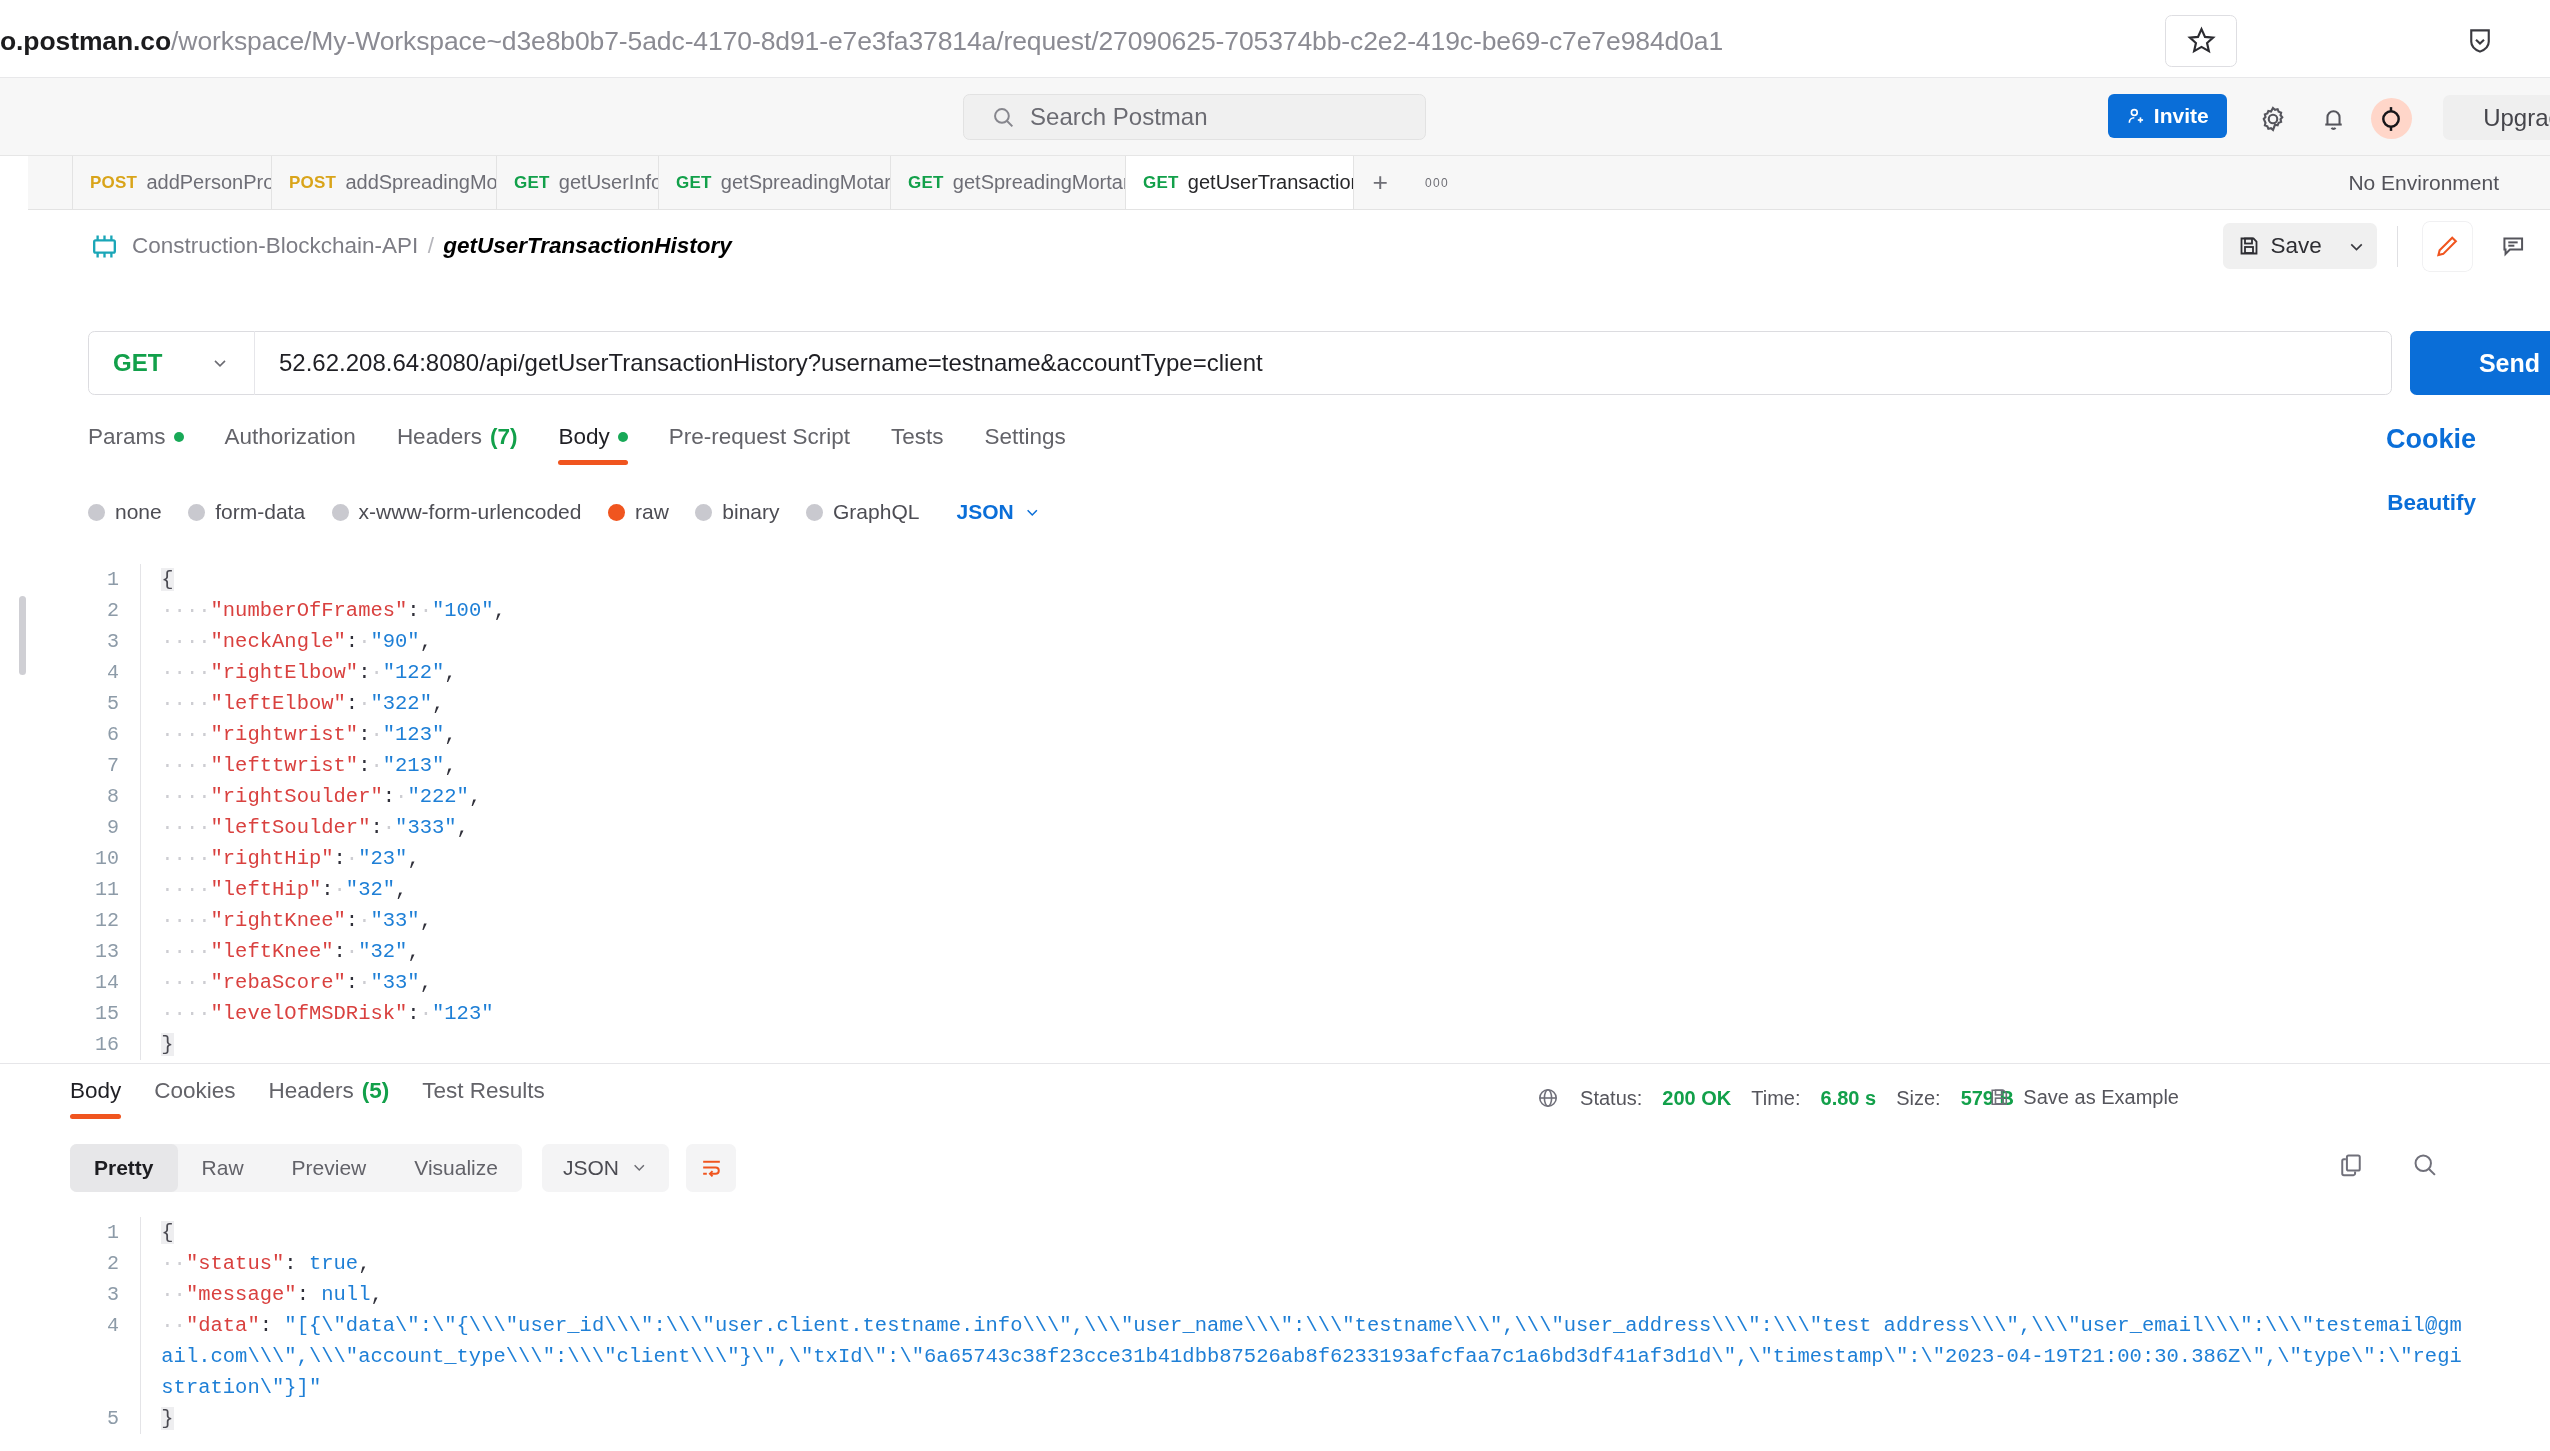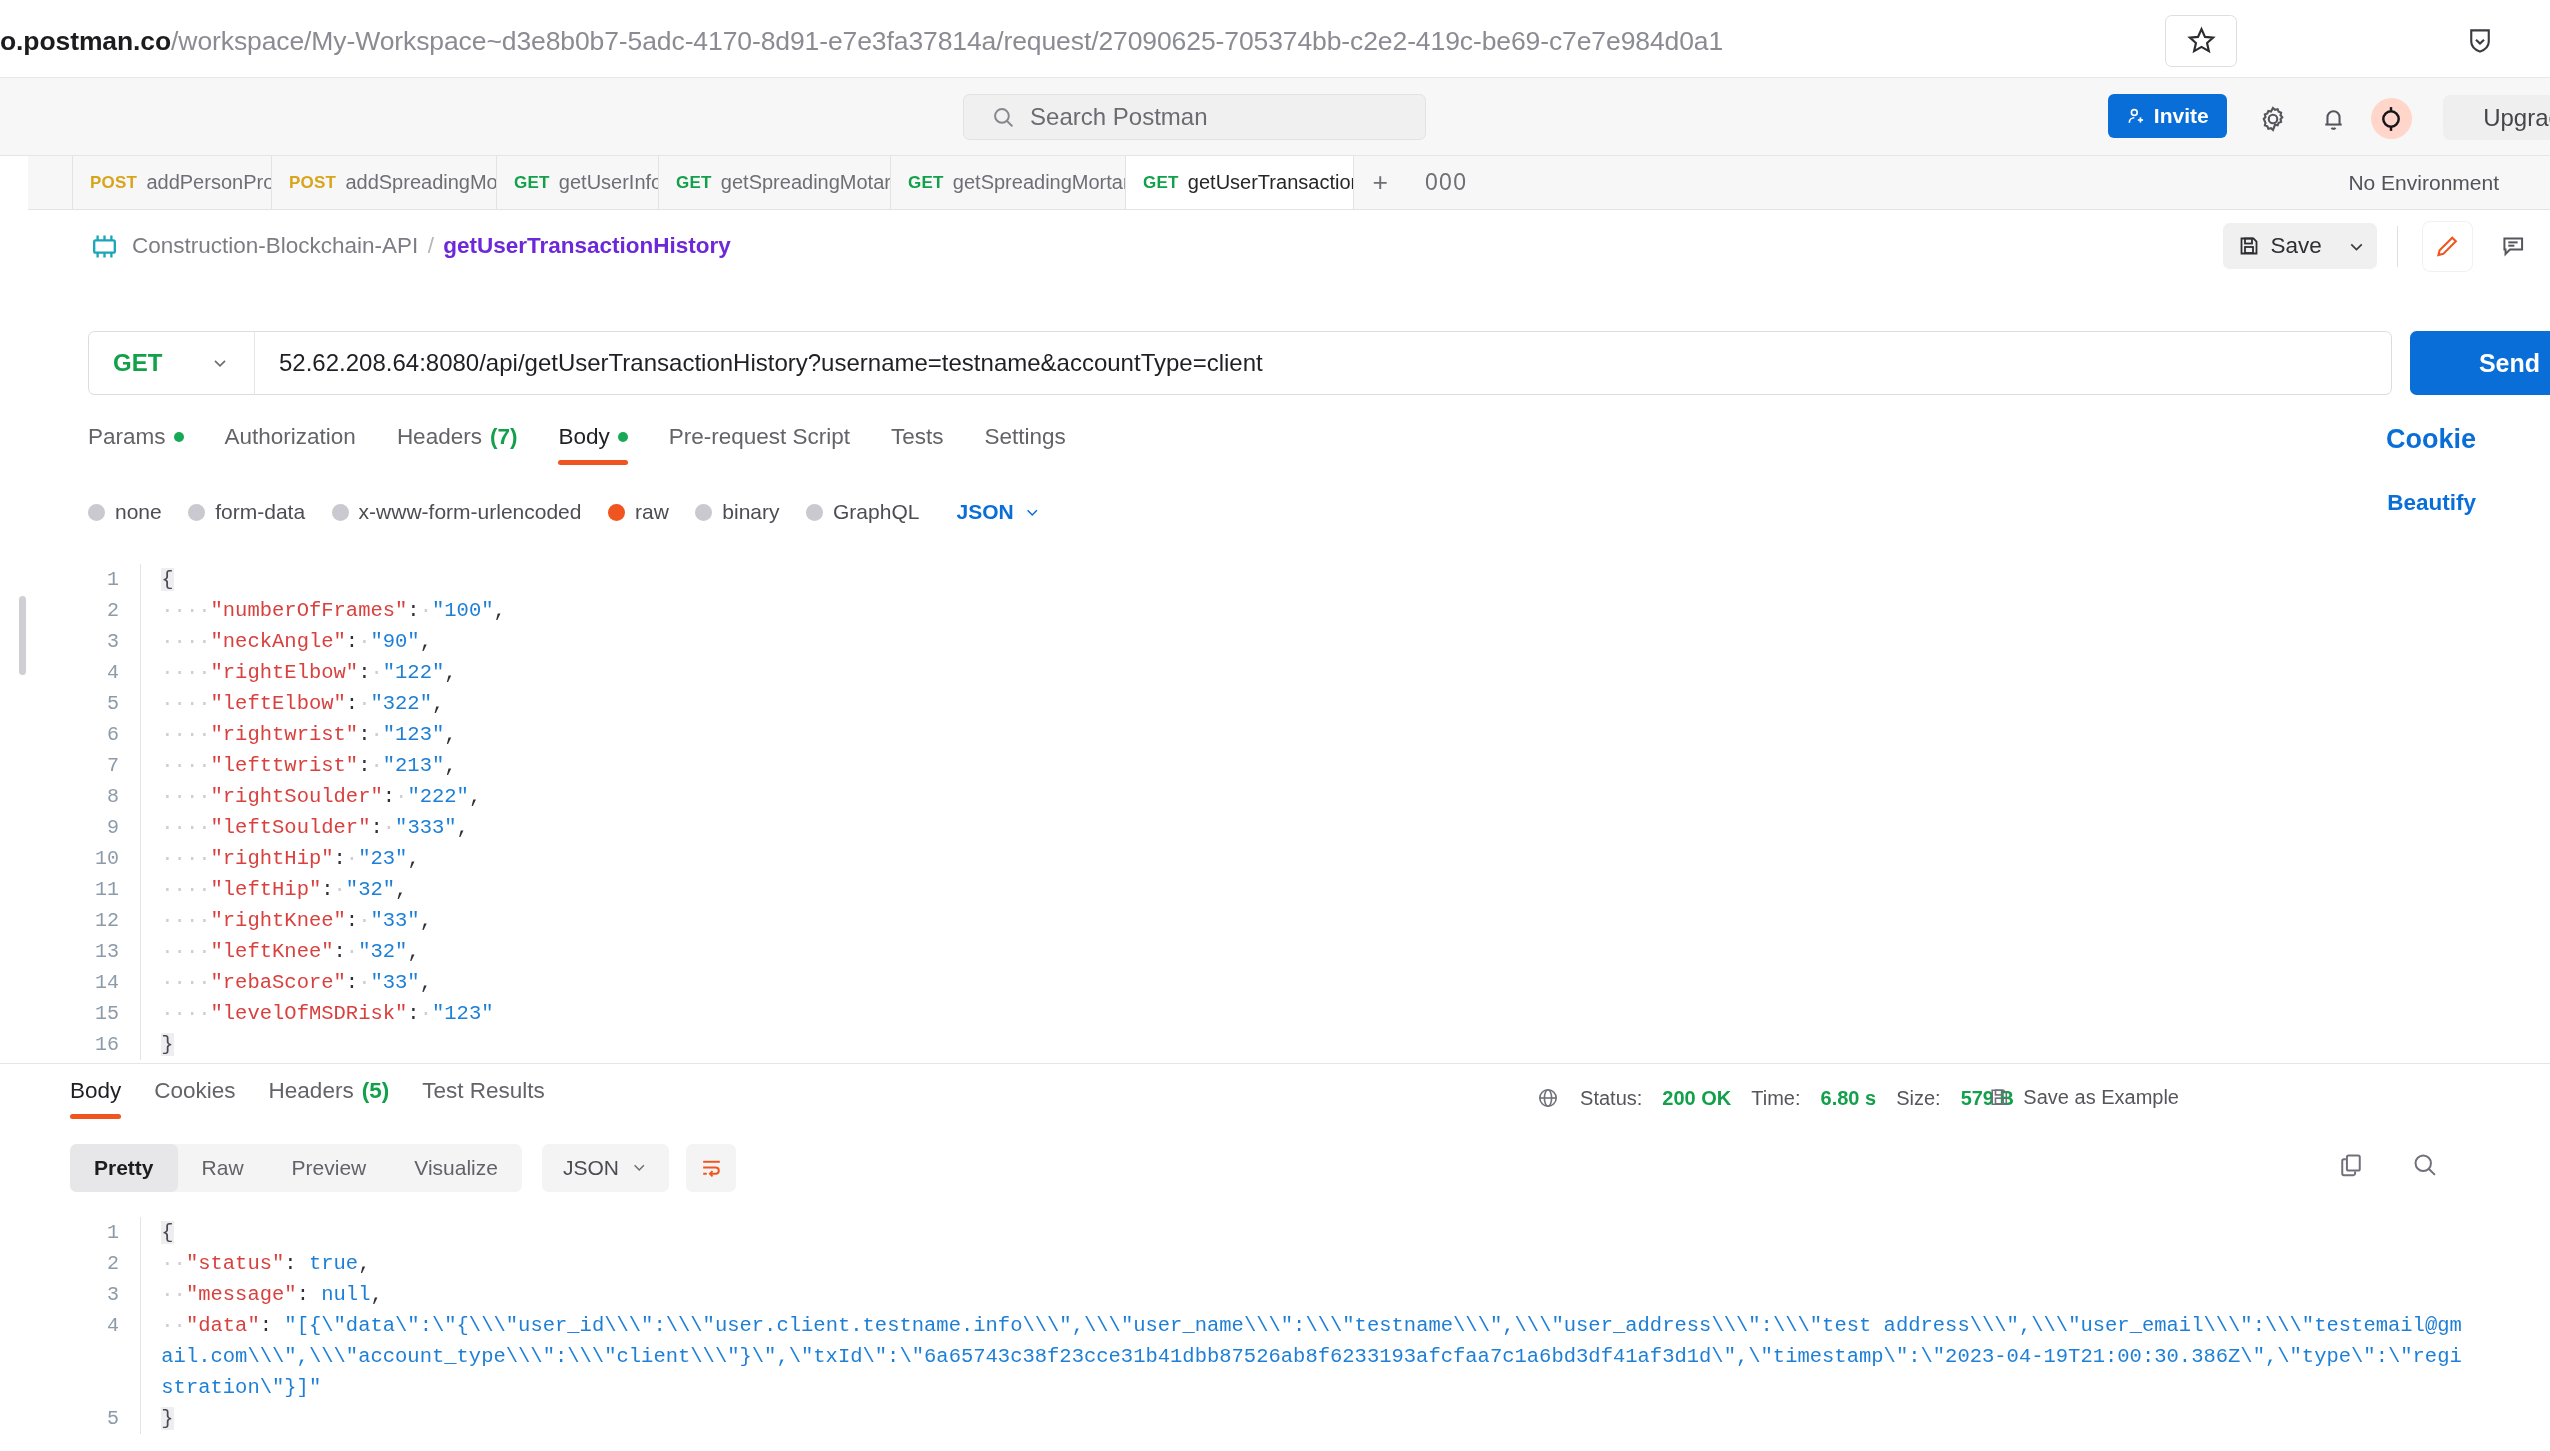--- a/index.html
+++ b/index.html
@@ -104,21 +104,21 @@
   
   .crumbrow {
     position: absolute; top: 211px; left: 0; width: 2550px; height: 70px;
     background: #fff; display: flex; align-items: center;
   }
   .crumb-ic { position: absolute; left: 88px; top: 18.5px; }
   .crumb-txt {
     position: absolute; left: 132px; top: 0; height: 70px;
     display: flex; align-items: center; font-size: 22.5px; color: #7c7c84;
   }
-  .crumb-txt b { color: #6d28d9; font-weight: 700; }
+  .crumb-txt b { color: #000000; font-weight: 700; font-style: italic; }
   .crumb-sep { margin: 0 9.3px; color: #b5b5bb; }
   .save-btn {
     position: absolute; left: 2223px; top: 12px; width: 113px; height: 46px;
     background: #f0f0f0; border-radius: 6.6px 0 0 6.6px;
     display: flex; align-items: center; justify-content: center; gap: 9.3px;
   }
   .save-btn .txt { font-size: 22.5px; color: #2e2e33; }
   .save-caret {
     position: absolute; left: 2336px; top: 12px; width: 41px; height: 46px;
     background: #f0f0f0; border-radius: 0 6.6px 6.6px 0;
@@ -368,21 +368,21 @@
         <div class="rtab active" style="width:228px">
      <span class="m get">GET</span>
      <span class="nm">getUserTransactionHis</span>
 
    </div>
       </div>
     <div class="tab-plus">
         <span>+</span>
       </div>
     <div class="tab-more">
-        <span style="font-size:23px;letter-spacing:1.3px;">000</span>
+        <span style="font-size:12px;letter-spacing:1.3px;">000</span>
       </div>
     <div class="no-env">
       <span>No Environment</span>
     </div>
   </div>
 
   <div class="crumbrow">
     <div class="crumb-ic">
       <svg width="33" height="33" viewBox="0 0 24 24" fill="none" stroke="#1aa6b7" stroke-width="1.7">
         <rect x="4.5" y="7.5" width="15" height="9" rx="1"></rect>

